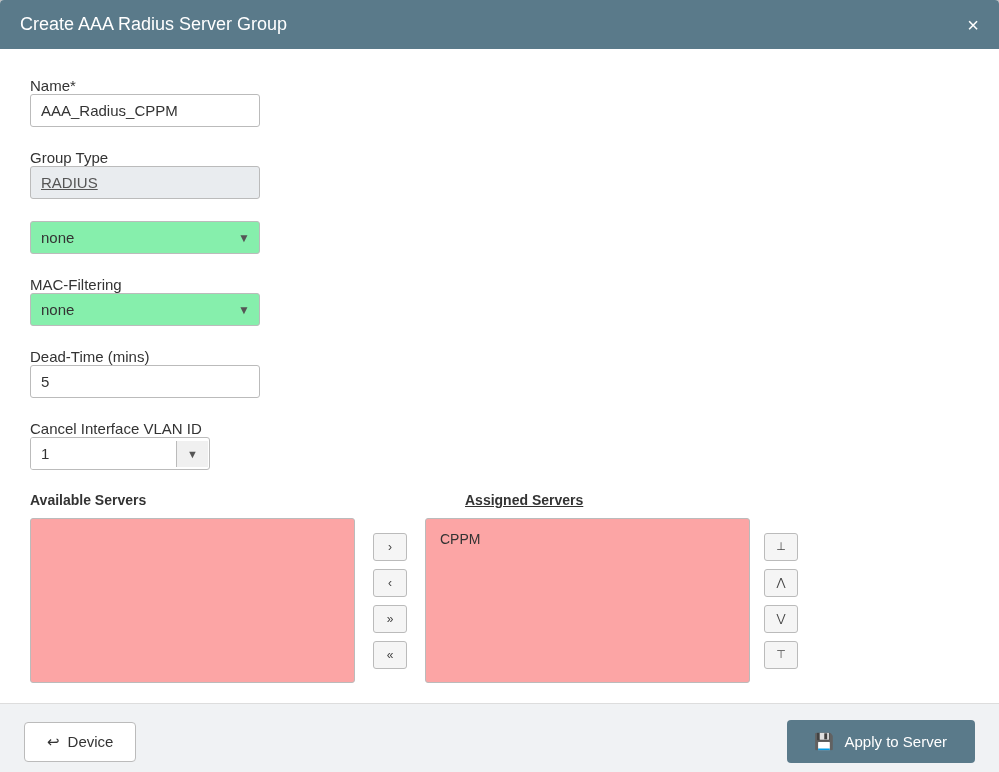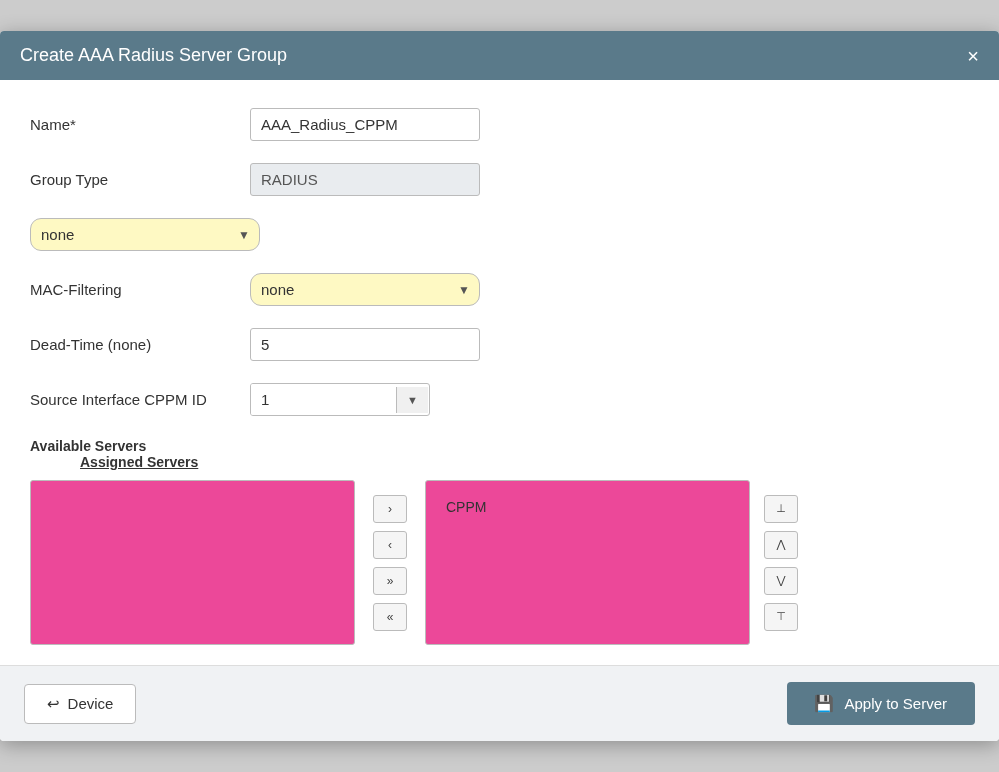--- a/index.html
+++ b/index.html
@@ -37,22 +37,23 @@
       color: #fff;
       font-size: 20px;
       cursor: pointer;
       line-height: 1;
     }
     .dialog-body {
       padding: 28px 30px 20px;
     }
     .form-row {
       display: flex;
-      align-items: center;
+      align-items: flex-start;
       margin-bottom: 22px;
+      flex-direction: column;
     }
     .form-label {
       width: 220px;
       font-size: 15px;
       color: #333;
     }
     .form-control {
       font-size: 15px;
       padding: 7px 10px;
       border: 1px solid #bbb;
@@ -60,33 +61,34 @@
       outline: none;
       color: #333;
     }
     .input-text {
       width: 230px;
     }
     .input-readonly {
       width: 230px;
       background: #e9ecef;
       color: #555;
+      text-decoration: underline;
     }
     .select-wrapper {
       position: relative;
       display: inline-block;
     }
     .select-wrapper select {
       appearance: none;
       -webkit-appearance: none;
       font-size: 15px;
       padding: 7px 32px 7px 10px;
       border: 1px solid #bbb;
-      border-radius: 11px;
-      background: #fef9c3;
+      border-radius: 3px;
+      background: #86efac;
       color: #333;
       width: 230px;
       cursor: pointer;
       outline: none;
     }
     .select-arrow {
       position: absolute;
       right: 10px;
       top: 50%;
       transform: translateY(-50%);
@@ -124,44 +126,43 @@
       margin-top: 8px;
     }
     .servers-row {
       display: flex;
       align-items: flex-start;
       gap: 0;
     }
     .servers-headers {
       display: flex;
       margin-bottom: 10px;
-      flex-direction: column;
     }
     .server-col-header {
       font-size: 14px;
       font-weight: bold;
       color: #333;
     }
     .available-header {
       width: 325px;
       margin-right: 60px;
     }
     .assigned-header {
       width: 325px;
       margin-left: 50px;
       text-decoration: underline;
     }
     .server-list {
       width: 325px;
       height: 165px;
       border: 1px solid #bbb;
       border-radius: 3px;
-      background: #ec4899;
+      background: #fca5a5;
       overflow-y: auto;
-      padding: 15px;
+      padding: 9px;
       font-size: 14px;
       color: #333;
     }
     .server-list .item {
       padding: 3px 5px;
     }
     .transfer-btns {
       display: flex;
       flex-direction: column;
       align-items: center;
@@ -281,26 +282,26 @@
         <select class="form-control">
           <option value="none">none</option>
           <option value="enabled">enabled</option>
           <option value="disabled">disabled</option>
         </select>
         <span class="select-arrow">▼</span>
       </div>
     </div>
 
     <div class="form-row">
-      <label class="form-label">Dead-Time (none)</label>
+      <label class="form-label">Dead-Time (mins)</label>
       <input type="text" class="form-control input-text" value="5" style="">
     </div>
 
     <div class="form-row">
-      <label class="form-label">Source Interface CPPM ID</label>
+      <label class="form-label">Cancel Interface VLAN ID</label>
       <div class="source-vlan-wrapper">
         <input type="text" class="source-vlan-input" value="1" style="">
         <button class="source-vlan-btn">▼</button>
       </div>
     </div>
 
     <div class="servers-section">
       <div class="servers-headers">
         <span class="server-col-header available-header">Available Servers</span>
         <span class="server-col-header assigned-header">Assigned Servers</span>

